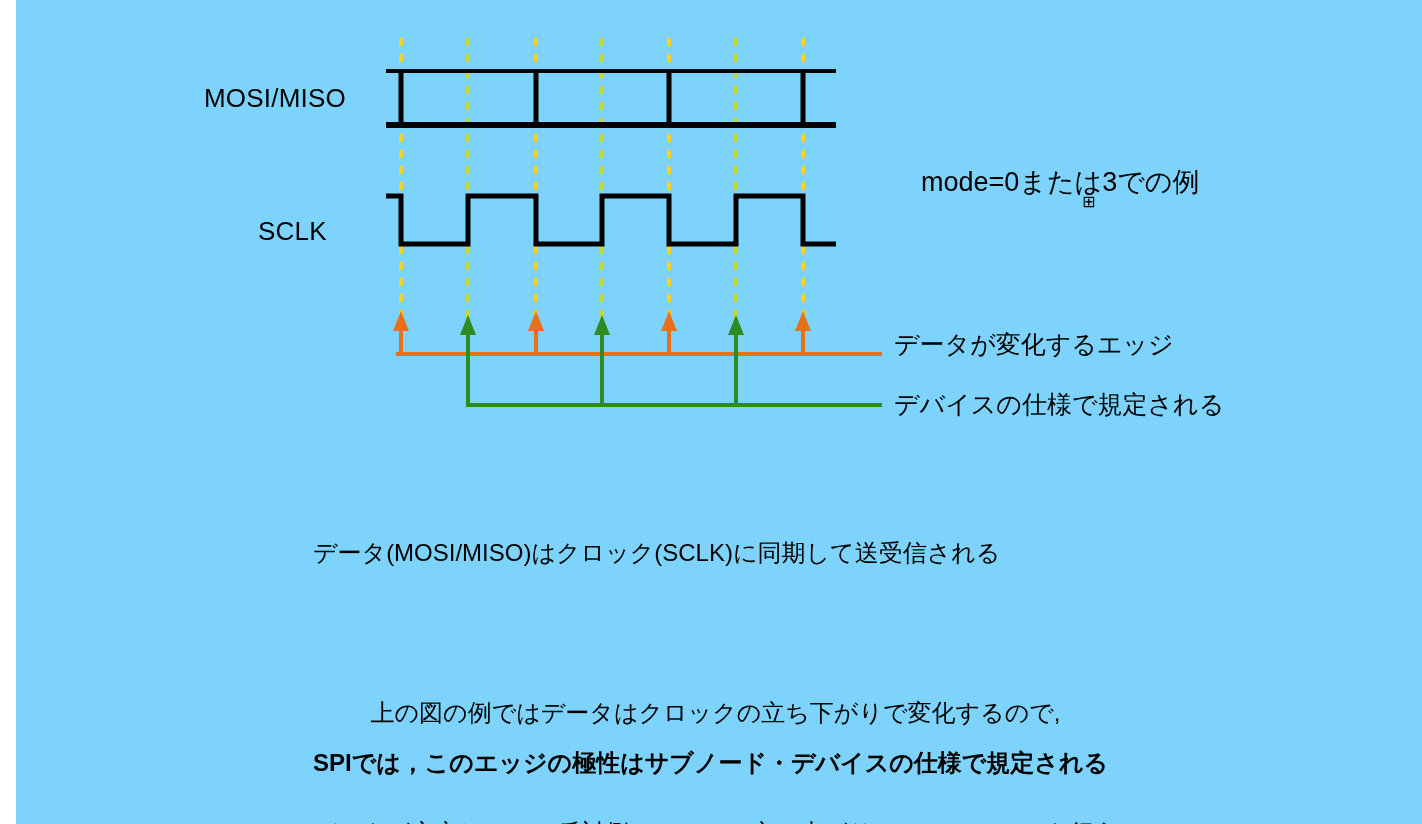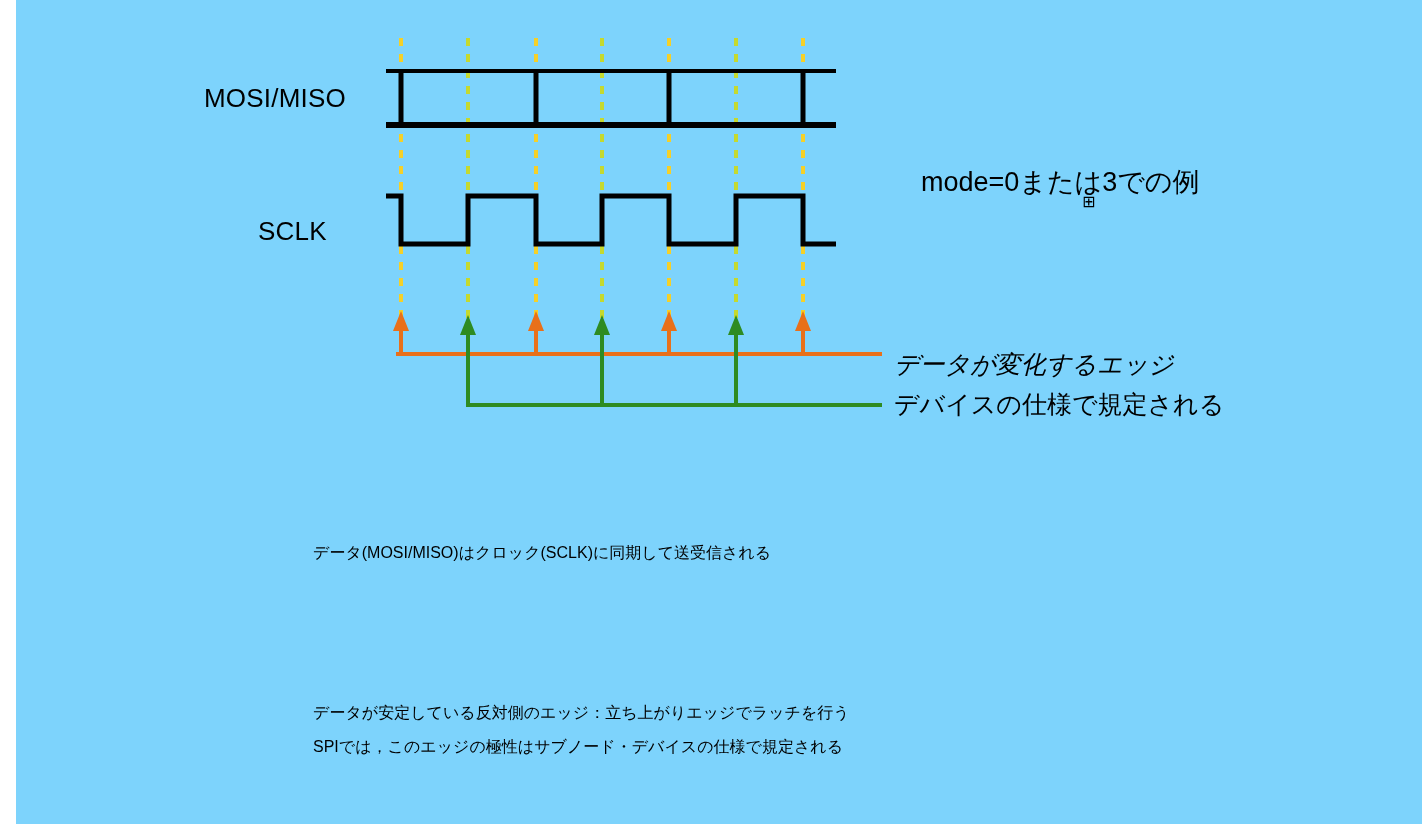--- a/index.html
+++ b/index.html
@@ -60,38 +60,37 @@
     user-select: none;
   }
   .edge-legend {
     position: absolute;
     left: 878px;
     font-size: 25px;
     white-space: nowrap;
     color: #000;
   }
   #legend-change {
-    top: 348px;
-    font-style: italic;
+    top: 328px;
   }
   #legend-latch {
     top: 388px;
   }
   .body-para {
     position: absolute;
     left: 297px;
-    font-size: 16px;
+    font-size: 24px;
     line-height: 40px;
     white-space: pre;
     color: #000;
     text-align: center;
   }
   #para-1 { top: 533px; }
   #para-2 { top: 613px; }
-  #para-3 { top: 727px; }
+  #para-3 { top: 743px; font-weight: bold; }
 </style>
 </head>
 <body>
 
 <div id="page">
 
   <svg id="diagram-svg" viewBox="0 0 1422 824" xmlns="http://www.w3.org/2000/svg">
 
     <g>
       <line x1="385" y1="38" x2="385" y2="318" stroke="#F5D028" stroke-width="4" stroke-dasharray="8 8"></line>
@@ -157,18 +156,19 @@
 
   <div id="cursor-marker">⊞</div>
 
   <div class="edge-legend" id="legend-change">データが変化するエッジ</div>
 
   <div class="edge-legend" id="legend-latch">デバイスの仕様で規定される</div>
 
   <div class="body-para" id="para-1">データ(MOSI/MISO)はクロック(SCLK)に同期して送受信される</div>
 
   <div class="body-para" id="para-2">
+    <div>上の図の例ではデータはクロックの立ち下がりで変化するので,</div>
     <div>データが安定している反対側のエッジ：立ち上がりエッジでラッチを行う</div>
   </div>
 
   <div class="body-para" id="para-3">SPIでは，このエッジの極性はサブノード・デバイスの仕様で規定される</div>
 
 </div>
 
 </body></html>

